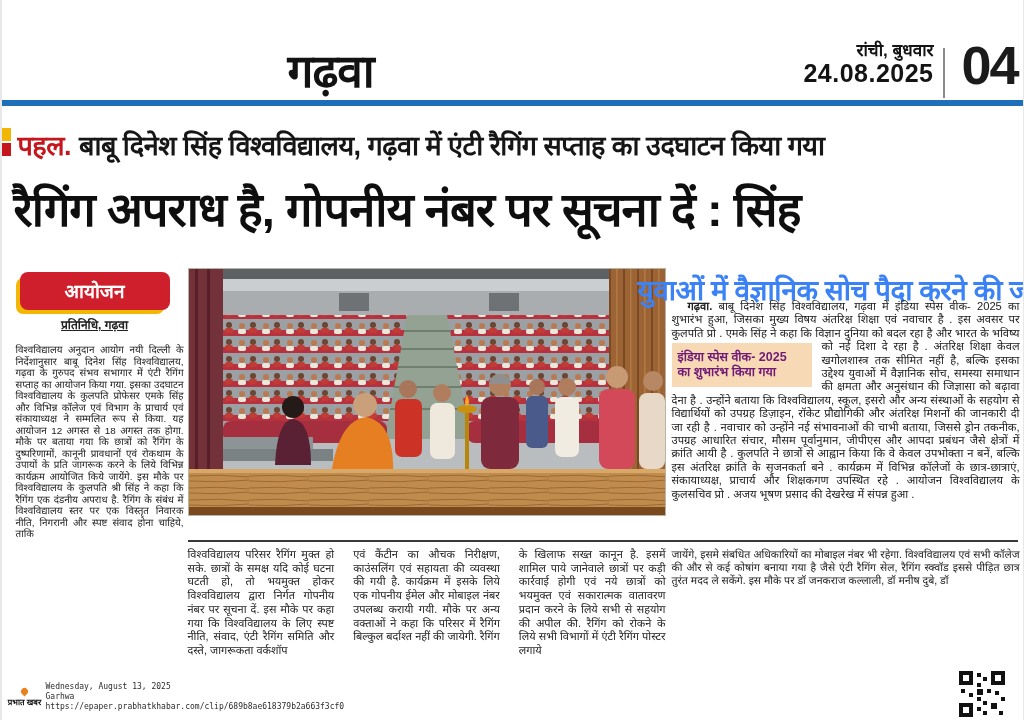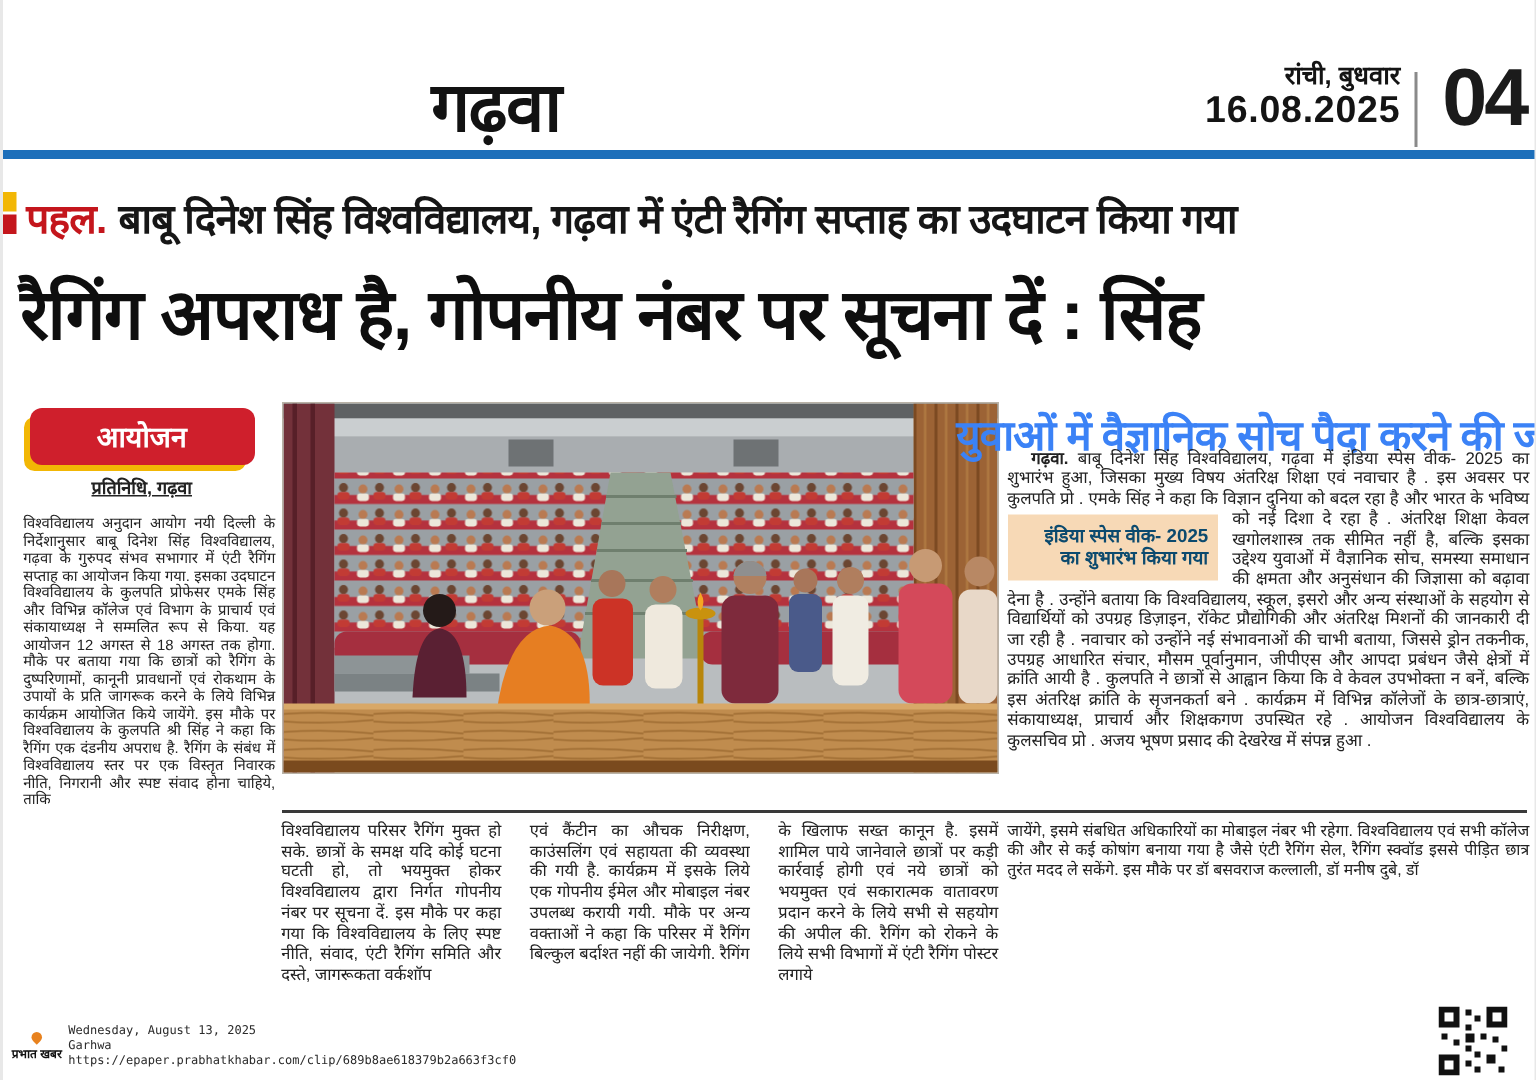--- a/index.html
+++ b/index.html
@@ -39,41 +39,41 @@
   .caption{left:186px;top:519px;width:478px;font-size:12.5px;font-weight:bold;color:#1c1c1c;}
   .mid-rule{left:186px;top:540px;width:830px;height:2px;background:#3a3a3a;}
   .cols-mid{left:186px;top:548px;width:478px;display:flex;gap:19px;}
   .cols-mid .c{flex:1;font-size:11px;line-height:13.7px;text-align:justify;color:#222;}
   
   .r-title{left:636px;top:270px;width:348px;font-size:28px;font-weight:bold;color:#3b82f6;letter-spacing:-0.5px;white-space:nowrap;}
   .r-body{left:670px;top:300px;width:348px;font-size:11.2px;line-height:13.4px;text-align:justify;color:#222;}
   .r-body .dl{font-weight:bold;margin-left:16px;}
   .hl-box{
     float:left;width:128px;margin:3px 10px 3px 0;background:#f7d9b6;
-    padding:7px 6px;text-align:right;font-weight:bold;color:#0c4a6e;
+    padding:7px 6px;text-align:left;font-weight:bold;color:#701a75;
     font-size:12.5px;line-height:15px;
   }
   .cols-right{left:670px;top:548px;width:348px;display:flex;gap:13px;}
   .cols-right .c{flex:1;font-size:10.6px;line-height:13.2px;text-align:justify;color:#222;}
   
   .foot-logo{left:6px;top:688px;width:34px;text-align:center;}
   .foot-flame{width:7px;height:7px;border-radius:50% 50% 50% 0;background:#e8821e;margin:0 auto 1px auto;transform:rotate(-45deg);}
   .foot-logo-text{font-size:8px;font-weight:bold;color:#111;white-space:nowrap;}
   .foot-text{left:44px;top:682px;font-family:"DejaVu Sans Mono","Liberation Mono",monospace;font-size:8px;line-height:10px;color:#2b2b2b;}
   .qr{left:957px;top:671px;}
 </style>
 </head>
 <body>
 
 <div id="canvas">
 
   <div class="abs section-title">गढ़वा</div>
   <div class="abs date-block">
     <div class="date-city">रांची, बुधवार</div>
-    <div class="date-num">16.08.2025</div>
+    <div class="date-num">24.08.2025</div>
   </div>
   <div class="abs vert-div"></div>
   <div class="abs page-num">04</div>
   <div class="abs blue-rule" style="background:#1d6fba;"></div>
 
   <div class="abs kicker-accent-y"></div>
   <div class="abs kicker-accent-r"></div>
   <div class="abs kicker">
     <span class="lbl">पहल.</span><span class="txt">बाबू दिनेश सिंह विश्वविद्यालय, गढ़वा में एंटी रैगिंग सप्ताह का उदघाटन किया गया</span>
   </div>
@@ -186,21 +186,21 @@
     <span class="dl">गढ़वा.</span>
     <span>बाबू दिनेश सिंह विश्वविद्यालय, गढ़वा में इंडिया स्पेस वीक- 2025 का शुभारंभ हुआ, जिसका मुख्य विषय अंतरिक्ष शिक्षा एवं नवाचार है . इस अवसर पर कुलपति प्रो . एमके सिंह ने कहा कि विज्ञान दुनिया को बदल रहा है और भारत के भविष्य को</span>
     <div class="hl-box">
       <span style="display:block">इंडिया स्पेस वीक- 2025</span>
       <span style="display:block">का शुभारंभ किया गया</span>
     </div>
     <span>नई दिशा दे रहा है . अंतरिक्ष शिक्षा केवल खगोलशास्त्र तक सीमित नहीं है, बल्कि इसका उद्देश्य युवाओं में वैज्ञानिक सोच, समस्या समाधान की क्षमता और अनुसंधान की जिज्ञासा को बढ़ावा देना है . उन्होंने बताया कि विश्वविद्यालय, स्कूल, इसरो और अन्य संस्थाओं के सहयोग से विद्यार्थियों को उपग्रह डिज़ाइन, रॉकेट प्रौद्योगिकी और अंतरिक्ष मिशनों की जानकारी दी जा रही है . नवाचार को उन्होंने नई संभावनाओं की चाभी बताया, जिससे ड्रोन तकनीक, उपग्रह आधारित संचार, मौसम पूर्वानुमान, जीपीएस और आपदा प्रबंधन जैसे क्षेत्रों में क्रांति आयी है . कुलपति ने छात्रों से आह्वान किया कि वे केवल उपभोक्ता न बनें, बल्कि इस अंतरिक्ष क्रांति के सृजनकर्ता बने . कार्यक्रम में विभिन्न कॉलेजों के छात्र-छात्राएं, संकायाध्यक्ष, प्राचार्य और शिक्षकगण उपस्थित रहे . आयोजन विश्वविद्यालय के कुलसचिव प्रो . अजय भूषण प्रसाद की देखरेख में संपन्न हुआ .</span>
   </div>
 
   <div class="abs cols-right">
-    <div class="c">जायेंगे, इसमे संबधित अधिकारियों का मोबाइल नंबर भी रहेगा. विश्वविद्यालय एवं सभी कॉलेज की और से कई कोषांग बनाया गया है जैसे एंटी रैगिंग सेल, रैगिंग स्क्वॉड इससे पीड़ित छात्र तुरंत मदद ले सकेंगे. इस मौके पर डॉ बसवराज कल्लाली, डॉ मनीष दुबे, डॉ</div>
+    <div class="c">जायेंगे, इसमे संबधित अधिकारियों का मोबाइल नंबर भी रहेगा. विश्वविद्यालय एवं सभी कॉलेज की और से कई कोषांग बनाया गया है जैसे एंटी रैगिंग सेल, रैगिंग स्क्वॉड इससे पीड़ित छात्र तुरंत मदद ले सकेंगे. इस मौके पर डॉ जनकराज कल्लाली, डॉ मनीष दुबे, डॉ</div>
   </div>
 
   <div class="abs foot-logo">
     <div class="foot-flame"></div>
     <div class="foot-logo-text">प्रभात खबर</div>
   </div>
   <div class="abs foot-text">
     <div>Wednesday, August 13, 2025</div>
     <div>Garhwa</div>
     <div>https://epaper.prabhatkhabar.com/clip/689b8ae618379b2a663f3cf0</div>

